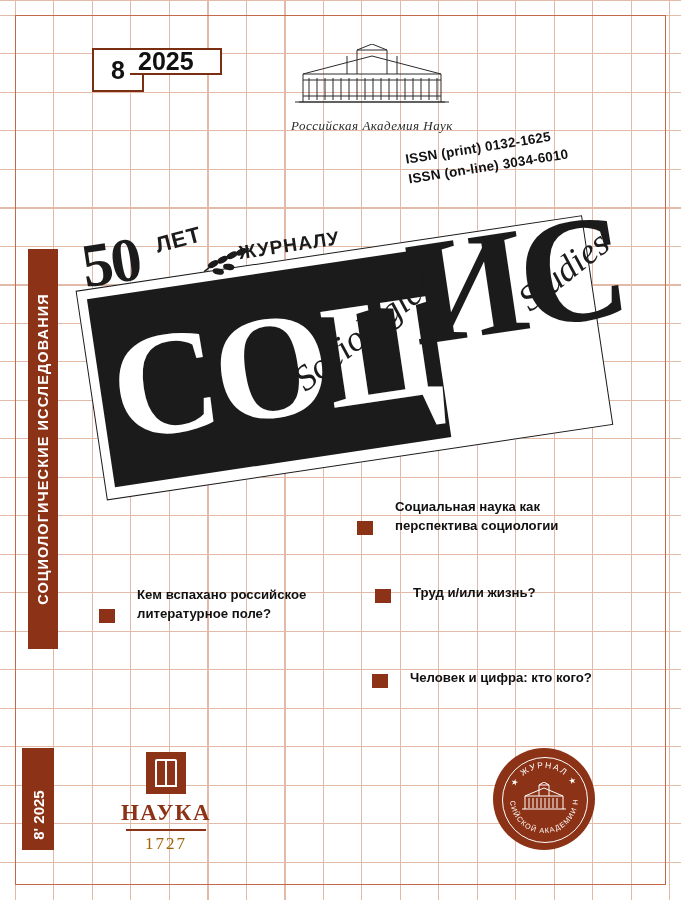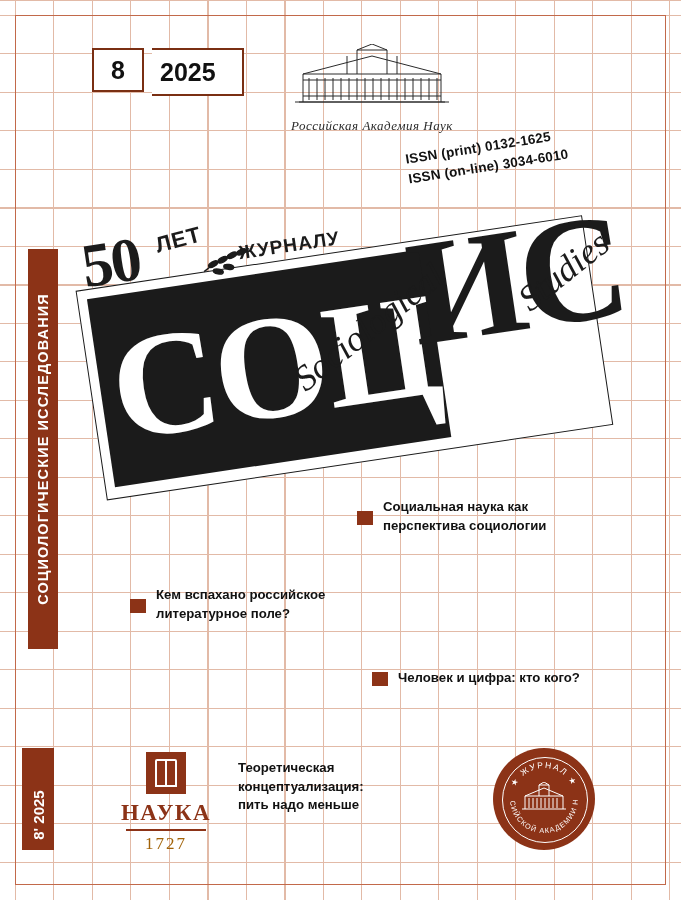--- a/index.html
+++ b/index.html
@@ -46,24 +46,24 @@
     color: #111;
     font-size: 25px;
     font-weight: bold;
     display: flex;
     align-items: center;
     justify-content: center;
     letter-spacing: 0;
   }
   .year-box {
     position: absolute;
-    left: 152px;
+    left: 130px;
     top: 48px;
     width: 92px;
-    height: 48px;
+    height: 27px;
     border: 2px solid #7a2f13;
     border-left: none;
     background: #ffffff;
     color: #111;
     font-size: 25px;
     font-weight: bold;
     display: flex;
     align-items: center;
     padding-left: 8px;
     box-sizing: border-box;
@@ -237,39 +237,39 @@
     color: #1b1b1b;
     transform: rotate(-30deg);
     transform-origin: left top;
     white-space: nowrap;
   }
 
   
   .headline {
     position: absolute;
     display: flex;
-    align-items: center;
-    gap: 10px;
+    align-items: flex-end;
+    gap: 22px;
   }
   .tick {
     width: 16px;
     height: 14px;
     background: #8c3317;
     flex: none;
     margin-top: 2px;
   }
   .headline-text {
     font-size: 13.2px;
     font-weight: bold;
     color: #111;
     line-height: 1.42;
     white-space: pre-line;
   }
   .hl1 { left: 357px; top: 498px; }
-  .hl2 { left: 130px; top: 586px; }
+  .hl2 { left: 99px; top: 586px; }
   .hl3 { left: 375px; top: 584px; }
   .hl4 { left: 325px; top: 669px; margin-left: 47px; }
   .hl5 { left: 238px; top: 759px; }
 
   
   .year-tab {
     position: absolute;
     left: 22px;
     top: 748px;
     width: 32px;
@@ -458,28 +458,27 @@
   <div class="headline hl1">
     <span class="tick"></span>
     <span class="headline-text">Социальная наука как
 перспектива социологии</span>
   </div>
   <div class="headline hl2">
     <span class="tick"></span>
     <span class="headline-text">Кем вспахано российское
 литературное поле?</span>
   </div>
+  <div class="headline hl3">
+    <span class="tick"></span>
+    <span class="headline-text">Труд и/или жизнь?</span>
+  </div>
   <div class="headline hl4">
     <span class="tick"></span>
     <span class="headline-text">Человек и цифра: кто кого?</span>
-  </div>
-  <div class="headline hl5">
-    <span class="headline-text">Теоретическая
-концептуализация:
-пить надо меньше</span>
   </div>
 
   <div class="year-tab"></div>
   <div class="year-tab-text">8' 2025</div>
 
   <div class="nauka">
     <div class="nauka-mark"></div>
     <div class="nauka-name">НАУКА</div>
     <div class="nauka-rule"></div>
     <div class="nauka-year">1727</div>

